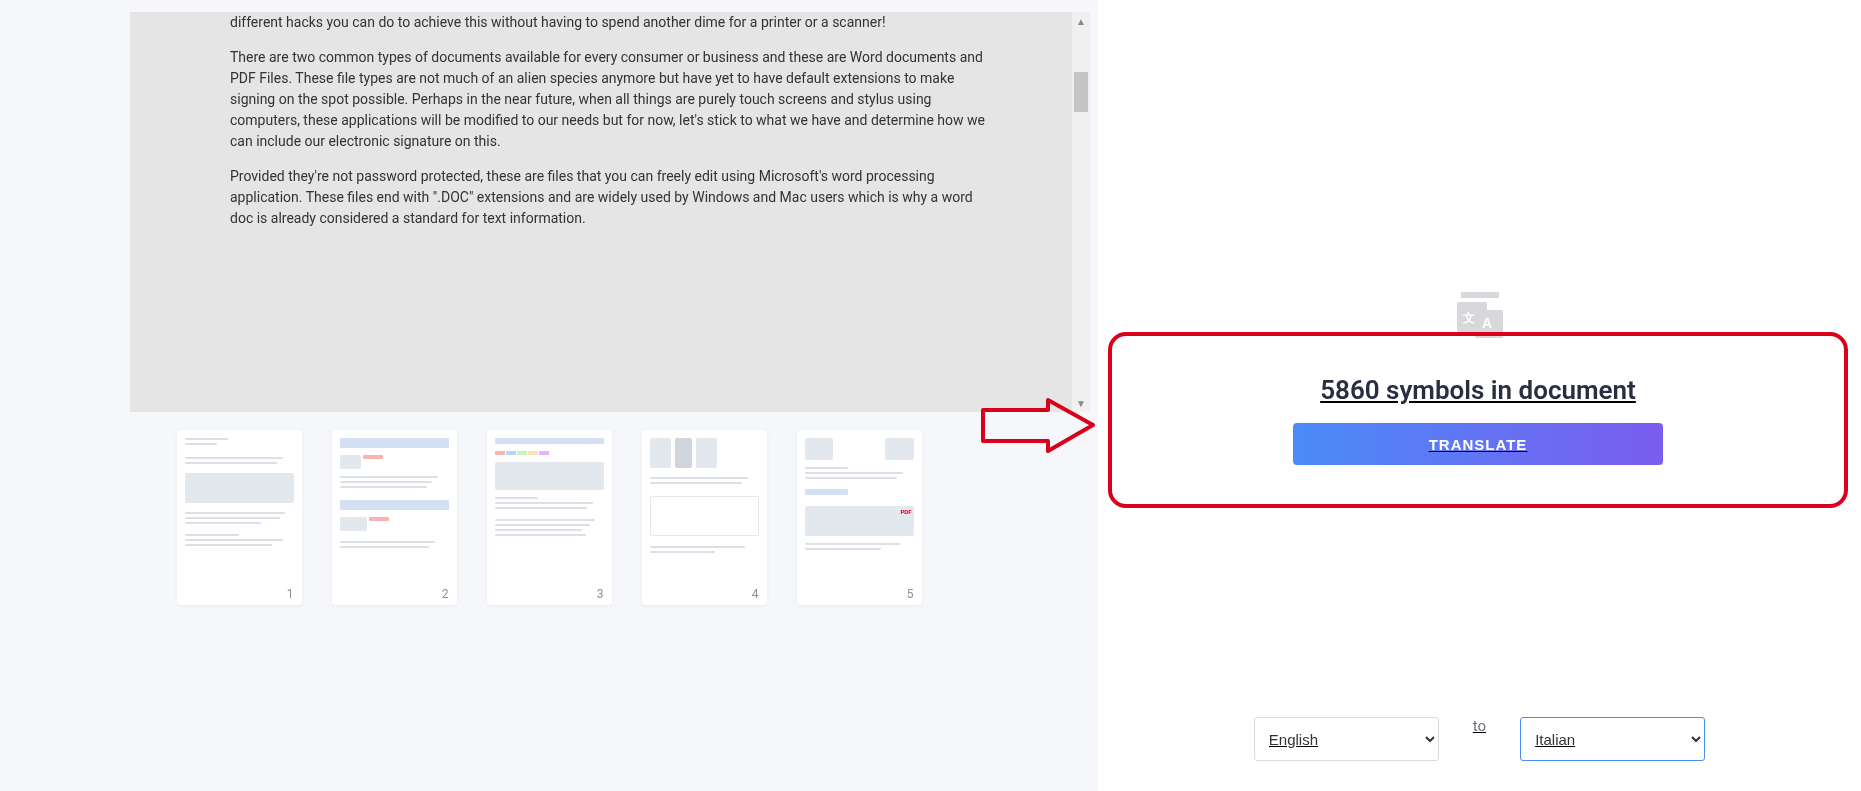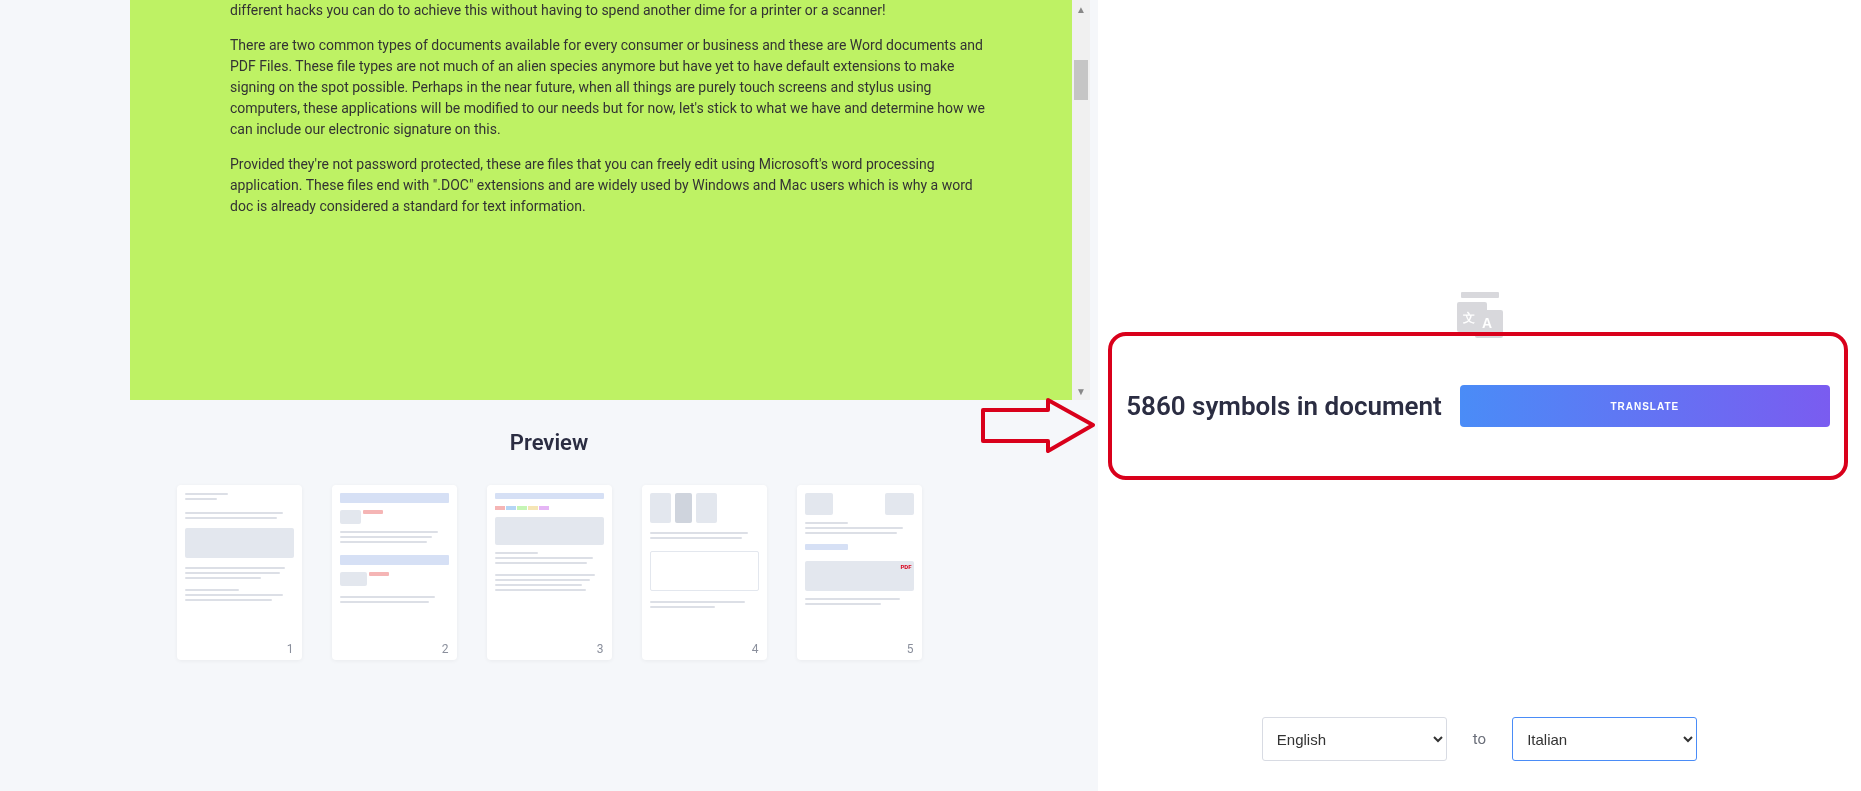--- a/index.html
+++ b/index.html
@@ -14,24 +14,24 @@
   .left-pane {
     position: absolute;
     left: 0;
     top: 0;
     width: 1098px;
     height: 791px;
   }
   .doc-view {
     position: absolute;
     left: 130px;
-    top: 0;
+    top: 12px;
     width: 960px;
     height: 400px;
-    background: #bef264;
+    background: #e5e5e5;
     overflow: hidden;
   }
   .doc-content {
     padding: 0 100px 40px 100px;
     color: #333;
     font-size: 14px;
     line-height: 1.5;
   }
   .doc-content p { margin-bottom: 14px; }
   .doc-content .heading { font-weight: 700; color: #222; margin-bottom: 14px; }
@@ -126,64 +126,65 @@
     height: 50px;
     opacity: 0.18;
   }
   .translate-icon svg { width: 100%; height: 100%; }
 
   .callout-box {
     position: absolute;
     top: 332px;
     left: 10px;
     width: 740px;
-    height: 148px;
+    height: 176px;
     border: 4px solid #d9001b;
     border-radius: 18px;
     display: flex;
-    flex-direction: row;
+    flex-direction: column;
     align-items: center;
     justify-content: center;
     gap: 18px;
+    text-decoration: underline;
   }
   .symbols-line {
     font-size: 26px;
     font-weight: 600;
     color: #2b2d42;
   }
   .translate-btn {
     width: 370px;
     height: 42px;
     border: none;
     border-radius: 4px;
     background: linear-gradient(90deg, #4a8cf7 0%, #7a5cf0 100%);
     color: #fff;
-    font-size: 10px;
+    font-size: 15px;
     font-weight: 700;
     letter-spacing: 1px;
     cursor: pointer;
   }
 
   .red-arrow {
     position: absolute;
     top: 398px;
     left: -120px;
     width: 120px;
     height: 55px;
   }
 
   .lang-row {
     position: absolute;
     bottom: 30px;
     left: 0;
     width: 100%;
     display: flex;
-    align-items: center;
     justify-content: center;
-    gap: 26px;
+    gap: 34px;
+    text-decoration: underline;
   }
   .lang-select {
     width: 185px;
     height: 44px;
     border: 1px solid #d8dbe3;
     border-radius: 3px;
     padding: 0 10px;
     font-size: 15px;
     color: #333;
     background: #fff;
@@ -208,21 +209,20 @@
       <p>Provided they're not password protected, these are files that you can freely edit using Microsoft's word processing application. These files end with ".DOC" extensions and are widely used by Windows and Mac users which is why a word doc is already considered a standard for text information.</p>
     </div>
     <div class="doc-scrollbar">
       <div class="arrow-up">▲</div>
       <div class="thumb"></div>
       <div class="arrow-down">▼</div>
     </div>
   </div>
 
   <div class="preview-section">
-    <div class="preview-title">Preview</div>
     <div class="thumbs">
 
       <div class="thumb-card">
         <div class="mini-lines">
           <div class="mini-line" style="width:40%"></div>
           <div class="mini-line" style="width:30%"></div>
           <div style="height:6px"></div>
           <div class="mini-line" style="width:90%"></div>
           <div class="mini-line" style="width:85%"></div>
           <div class="mini-block" style="height:30px;width:100%;margin:6px 0"></div>

